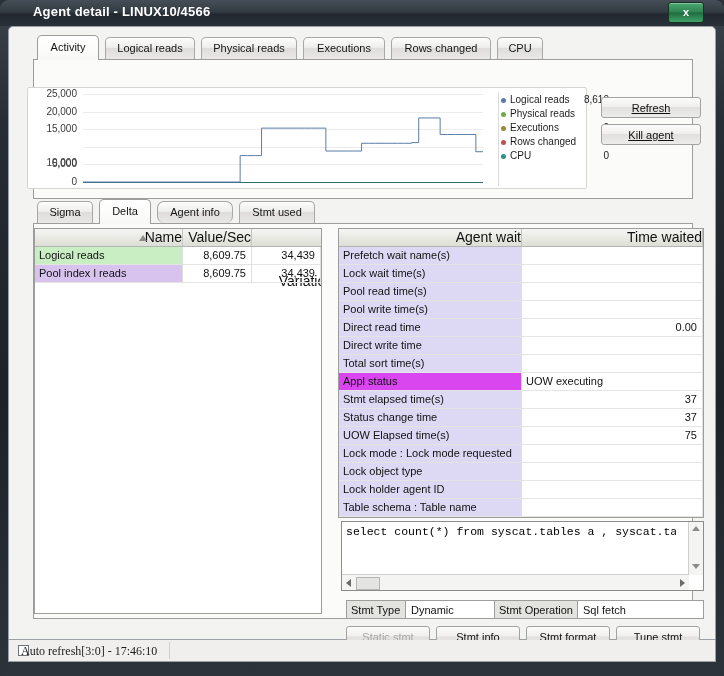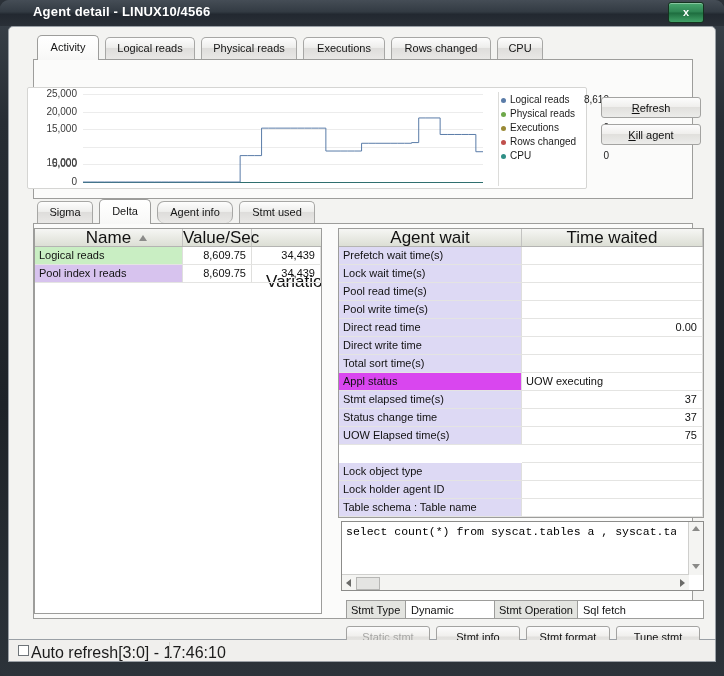--- a/index.html
+++ b/index.html
@@ -47,21 +47,21 @@
   }
   #statusbar{
     position:absolute;left:8px;top:640px;width:708px;height:22px;
     background:#f0efed;border:1px solid #9aa0a6;border-top:none;
     box-sizing:border-box;
   }
   #status-check{
     position:absolute;left:9px;top:5px;width:9px;height:9px;
     border:1px solid #6e7479;background:#fff;
   }
-  #status-text{position:absolute;left:22px;top:4px;font-size:16px;color:#1b1b1b;white-space:nowrap;}
+  #status-text{position:absolute;left:12px;top:4px;font-size:12px;color:#1b1b1b;white-space:nowrap;font-family:Liberation Serif, serif;}
   #status-sep{position:absolute;left:160px;top:2px;width:1px;height:17px;background:#d2d0cc;}
 
   
   .tabstrip{position:absolute;height:24px;}
   .tab{
     position:absolute;top:2px;height:22px;
     background:linear-gradient(to bottom,#fdfdfd 0%,#eeeeec 45%,#dedddb 50%,#e9e8e6 100%);
     border:1px solid #a7a7a5;border-bottom:none;
     border-radius:5px 5px 0 0;
     box-sizing:border-box;cursor:pointer;
@@ -102,35 +102,35 @@
   .leg-dot{position:absolute;left:2px;top:4px;width:5px;height:5px;border-radius:50%;}
   .leg-name{position:absolute;left:11px;top:0;font-size:10px;color:#1c1c1c;white-space:nowrap;}
   .leg-val{position:absolute;right:2px;top:0;font-size:10px;color:#1c1c1c;text-align:right;}
 
   
   .pbtn{
     position:absolute;
     background:linear-gradient(to bottom,#fcfcfc 0%,#f0efed 45%,#e1e0dd 50%,#ececea 100%);
     border:1px solid #a3a3a1;border-radius:3px;
     box-sizing:border-box;cursor:pointer;
-    font-size:11px;color:#111;text-align:center;white-space:nowrap;
+    font-size:11px;color:#111;text-align:center;white-space:nowrap;text-decoration:underline;
   }
   .pbtn.disabled{color:#a6a6a4;}
   .pbtn u{text-decoration:underline;}
 
   
   .grid{position:absolute;background:#ffffff;border:1px solid #9d9d9b;box-sizing:border-box;overflow:hidden;}
   .ghead{
     position:absolute;left:0;top:0;height:18px;
     background:linear-gradient(to bottom,#f6f6f4 0%,#e9eae4 50%,#dcdfd5 100%);
     border-bottom:1px solid #b4b4b2;box-sizing:border-box;
   }
   .ghcell{
     position:absolute;top:0;height:17px;line-height:17px;
-    font-size:17px;color:#111;text-align:center;
+    font-size:14px;color:#111;text-align:right;
     border-right:1px solid #c3c3c1;box-sizing:border-box;white-space:nowrap;
   }
   .grow{position:absolute;left:0;height:18px;}
   .gcell{
     position:absolute;top:0;height:18px;line-height:17px;
     font-size:11px;color:#111;box-sizing:border-box;
     border-right:1px solid #dfdfdd;border-bottom:1px solid #e4e4e2;
     white-space:nowrap;overflow:hidden;
   }
   .gcell.num{text-align:right;padding-right:5px;}
@@ -275,21 +275,21 @@
         </div>
     </div>
 
     <div class="grid" id="wait-grid" style="left:329px;top:201px;width:366px;height:290px;">
       <div class="ghead" id="wait-head" style="width:364px;">
           <div class="ghcell" style="left: 0px; width: 183px;">Agent wait</div>
           <div class="ghcell" style="left: 183px; width: 181px;">Time waited</div>
         </div>
       <div id="wait-body">
           <div class="grow" style="top: 18px; width: 364px;">
-            <div class="gcell txt" style="left: 0px; width: 183px; background: rgb(221, 217, 244);">Prefetch wait time(s)</div>
+            <div class="gcell txt" style="left: 0px; width: 183px; background: rgb(221, 217, 244);">Prefetch wait name(s)</div>
             <div class="gcell txt" style="left: 183px; width: 181px;"></div>
           </div>
           <div class="grow" style="top: 36px; width: 364px;">
             <div class="gcell txt" style="left: 0px; width: 183px; background: rgb(221, 217, 244);">Lock wait time(s)</div>
             <div class="gcell txt" style="left: 183px; width: 181px;"></div>
           </div>
           <div class="grow" style="top: 54px; width: 364px;">
             <div class="gcell txt" style="left: 0px; width: 183px; background: rgb(221, 217, 244);">Pool read time(s)</div>
             <div class="gcell txt" style="left: 183px; width: 181px;"></div>
           </div>
@@ -319,20 +319,21 @@
           </div>
           <div class="grow" style="top: 180px; width: 364px;">
             <div class="gcell txt" style="left: 0px; width: 183px; background: rgb(221, 217, 244);">Status change time</div>
             <div class="gcell num" style="left: 183px; width: 181px;">37</div>
           </div>
           <div class="grow" style="top: 198px; width: 364px;">
             <div class="gcell txt" style="left: 0px; width: 183px; background: rgb(221, 217, 244);">UOW Elapsed time(s)</div>
             <div class="gcell num" style="left: 183px; width: 181px;">75</div>
           </div>
           <div class="grow" style="top: 216px; width: 364px;">
+            <div class="gcell txt" style="left: 0px; width: 183px; background: rgb(221, 217, 244);">Lock mode : Lock mode requested</div>
             <div class="gcell txt" style="left: 183px; width: 181px;"></div>
           </div>
           <div class="grow" style="top: 234px; width: 364px;">
             <div class="gcell txt" style="left: 0px; width: 183px; background: rgb(221, 217, 244);">Lock object type</div>
             <div class="gcell txt" style="left: 183px; width: 181px;"></div>
           </div>
           <div class="grow" style="top: 252px; width: 364px;">
             <div class="gcell txt" style="left: 0px; width: 183px; background: rgb(221, 217, 244);">Lock holder agent ID</div>
             <div class="gcell txt" style="left: 183px; width: 181px;"></div>
           </div>

